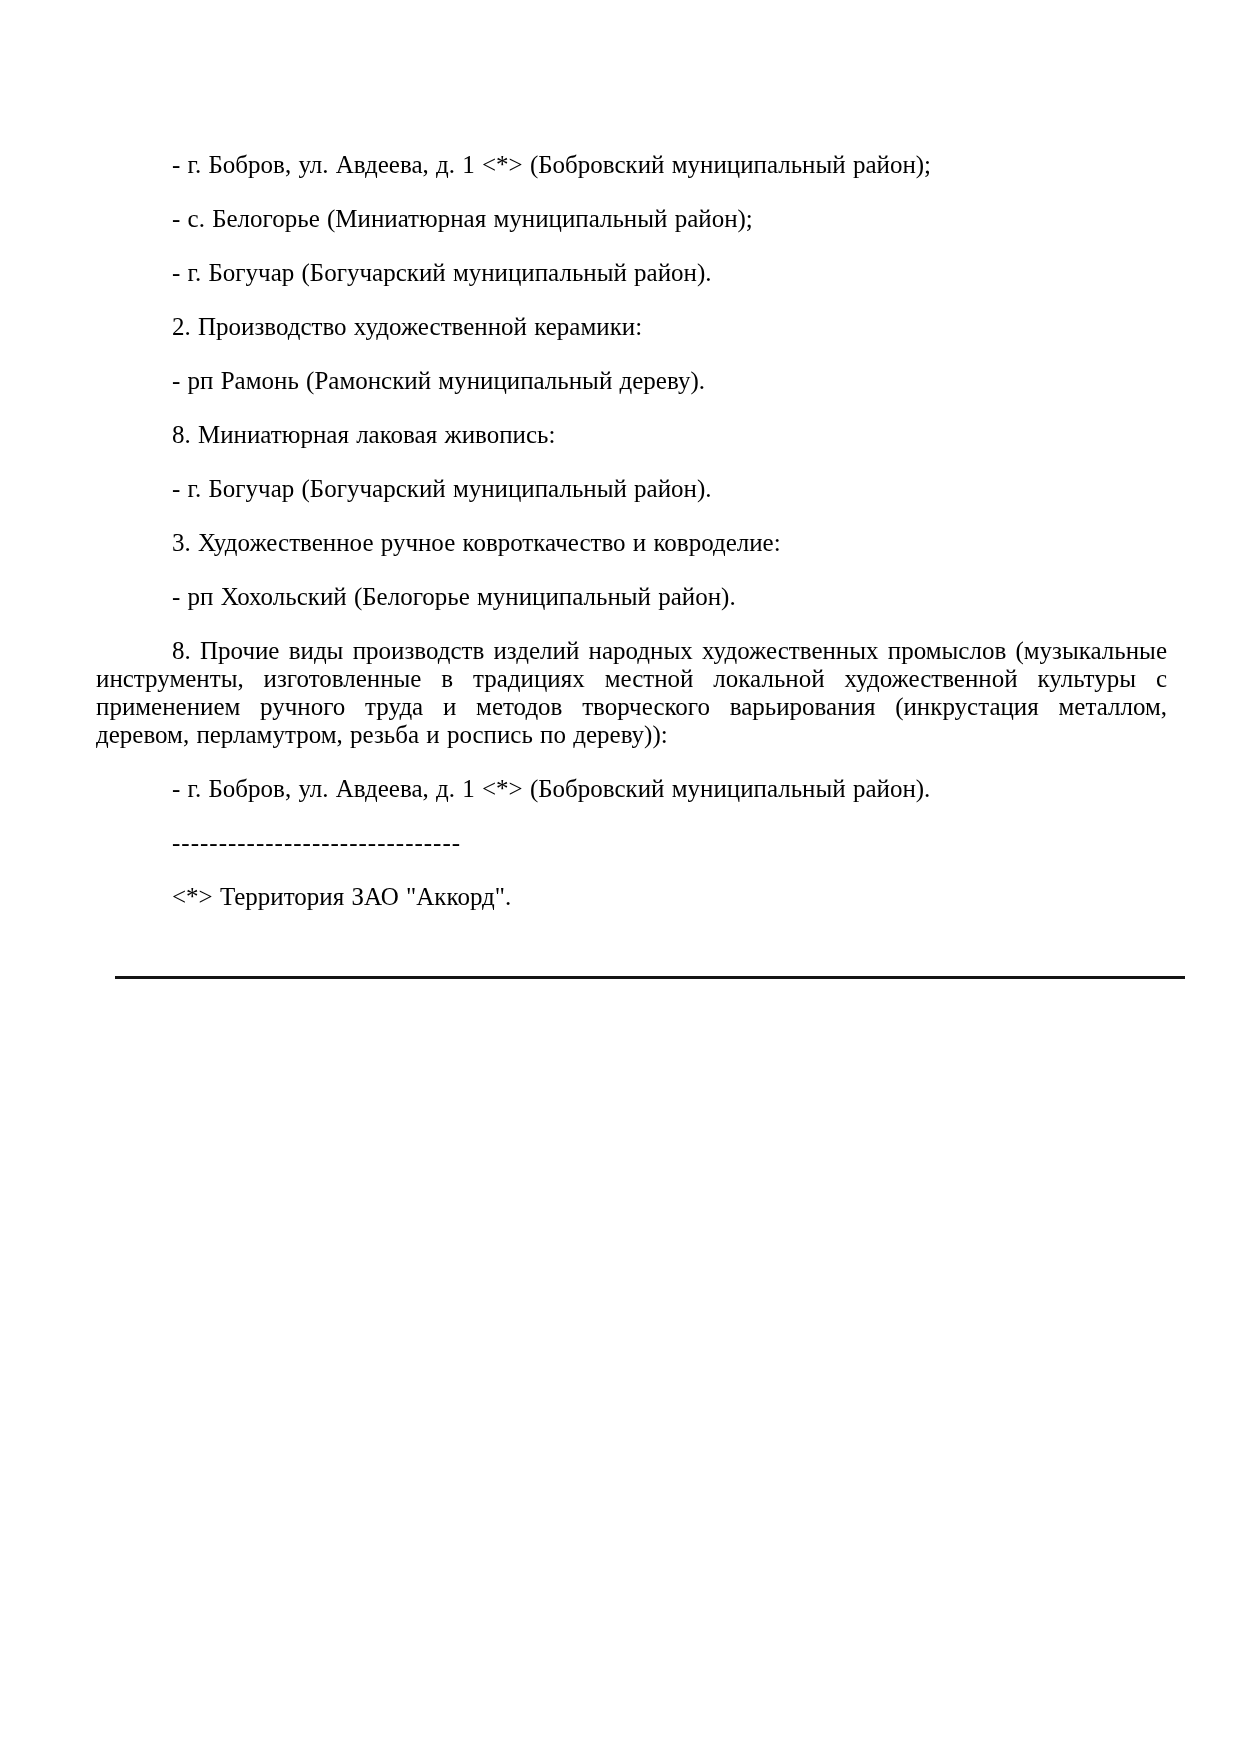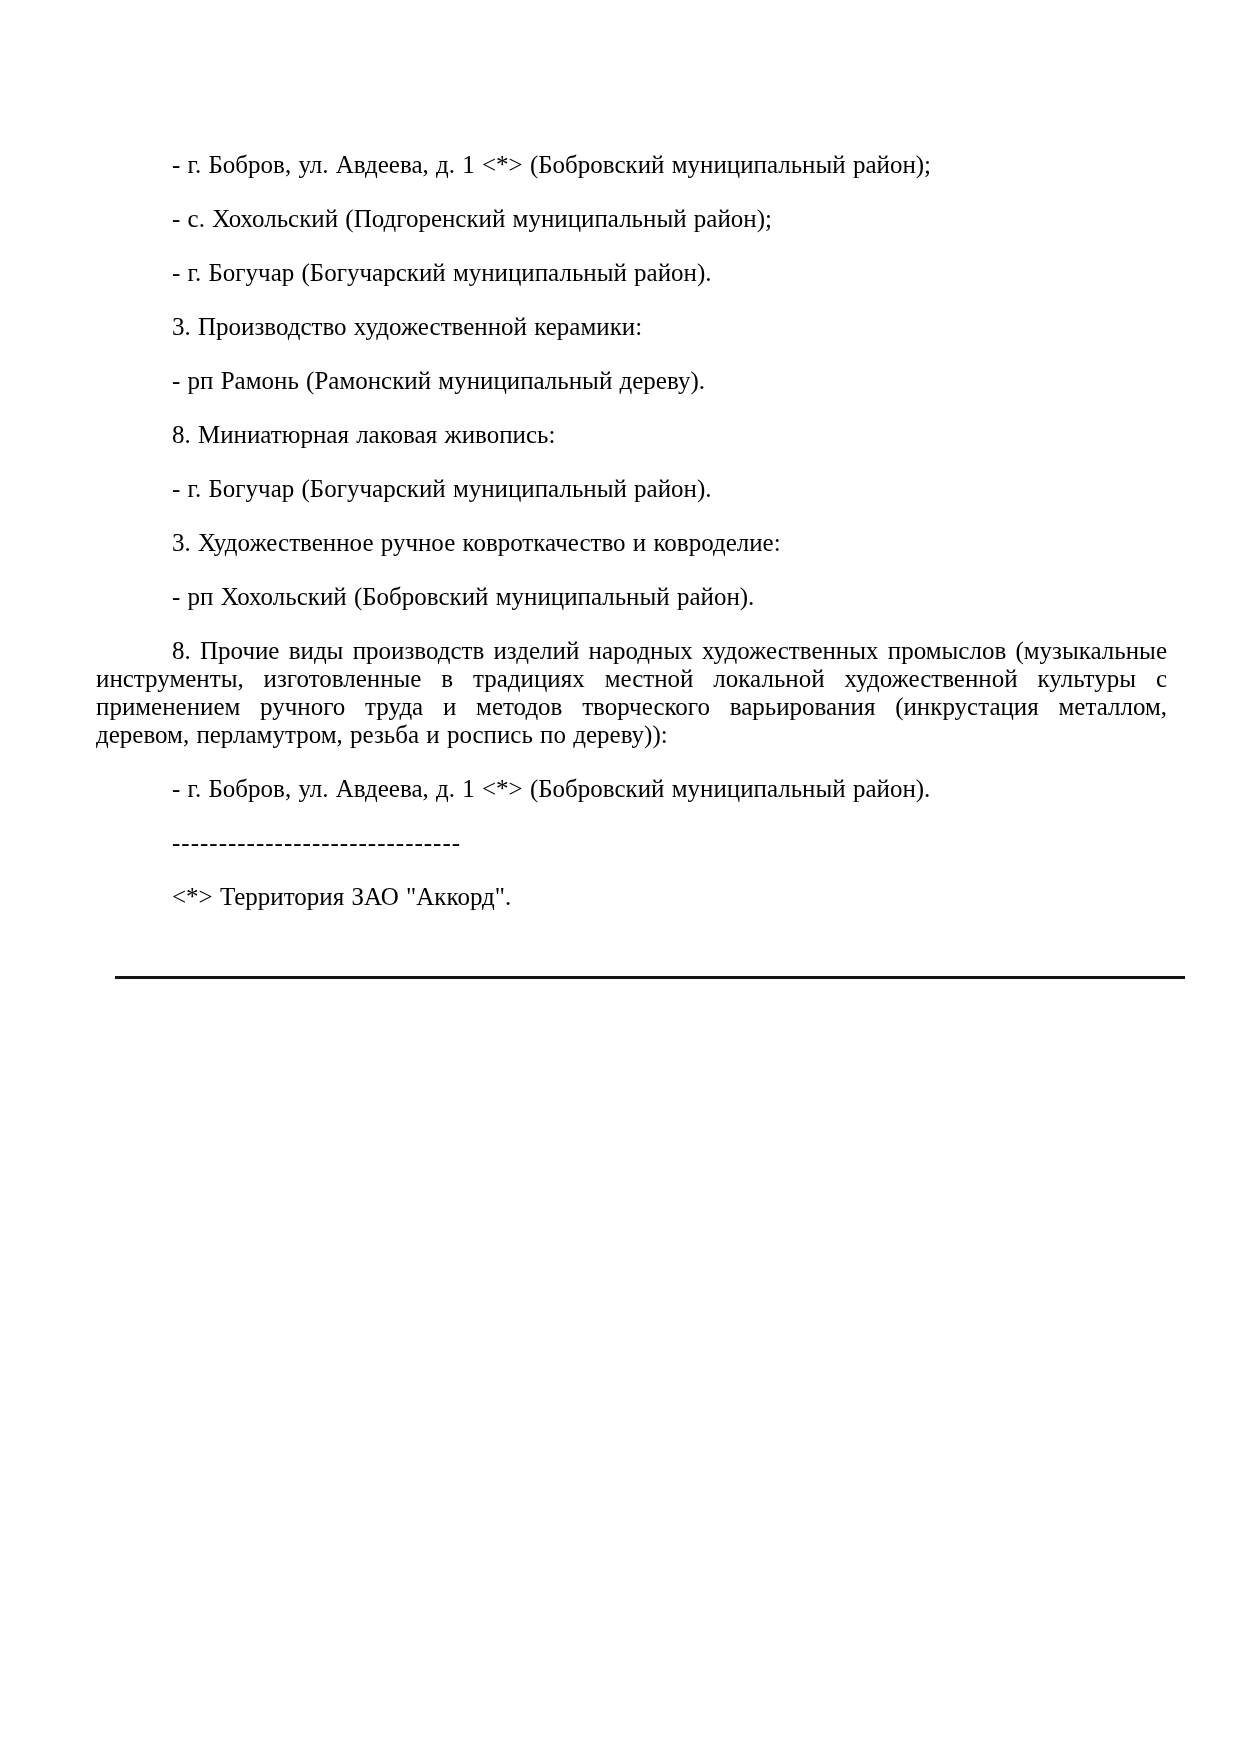--- a/index.html
+++ b/index.html
@@ -43,27 +43,27 @@
     height: 3px;
     background: #141414;
   }
 </style>
 </head>
 <body>
 
 <div class="page">
   <div class="content">
     <p class="para">- г. Бобров, ул. Авдеева, д. 1 &lt;*&gt; (Бобровский муниципальный район);</p>
-    <p class="para">- с. Хохольский (Подгоренский муниципальный район);</p>
+    <p class="para">- с. Белогорье (Миниатюрная муниципальный район);</p>
     <p class="para">- г. Богучар (Богучарский муниципальный район).</p>
-    <p class="para">3. Производство художественной керамики:</p>
+    <p class="para">2. Производство художественной керамики:</p>
     <p class="para">- рп Рамонь (Рамонский муниципальный дереву).</p>
     <p class="para">8. Миниатюрная лаковая живопись:</p>
     <p class="para">- г. Богучар (Богучарский муниципальный район).</p>
     <p class="para">3. Художественное ручное ковроткачество и ковроделие:</p>
-    <p class="para">- рп Хохольский (Бобровский муниципальный район).</p>
+    <p class="para">- рп Хохольский (Белогорье муниципальный район).</p>
     <p class="para">8. Прочие виды производств изделий народных художественных промыслов (музыкальные инструменты, изготовленные в традициях местной локальной художественной культуры с применением ручного труда и методов творческого варьирования (инкрустация металлом, деревом, перламутром, резьба и роспись по дереву)):</p>
     <p class="para">- г. Бобров, ул. Авдеева, д. 1 &lt;*&gt; (Бобровский муниципальный район).</p>
     <p class="para separator">-------------------------------</p>
     <p class="para">&lt;*&gt; Территория ЗАО "Аккорд".</p>
   </div>
   <div class="divider"></div>
 </div>
 
 </body></html>

